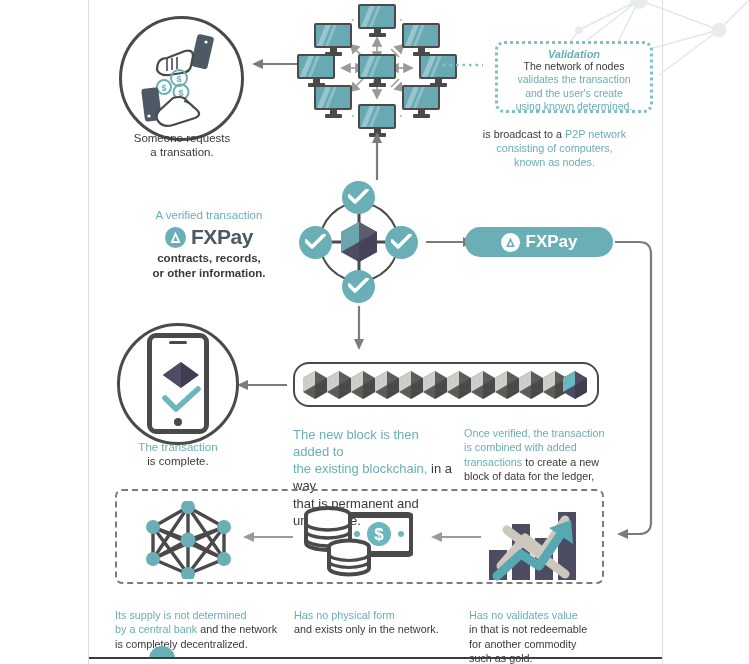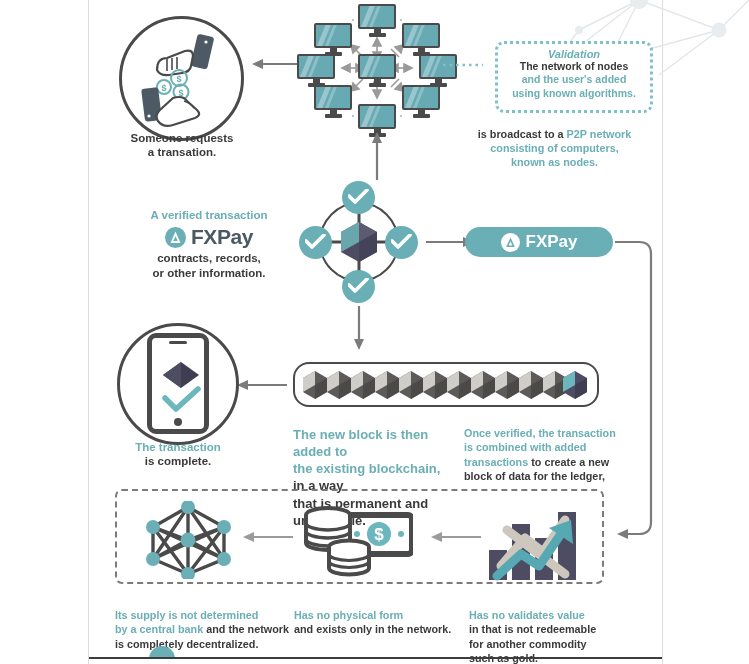--- a/index.html
+++ b/index.html
@@ -7,21 +7,21 @@
        font-family:"Liberation Sans","DejaVu Sans",sans-serif;}
 
   #page{position:absolute;left:88px;top:0;width:573px;height:664px;
         background:#fff;border-left:1px solid #dcdcdc;border-right:1px solid #dcdcdc;}
   .gutter-l{position:absolute;left:0;top:0;width:88px;height:664px;background:#fff;}
   .gutter-r{position:absolute;left:662px;top:0;width:87px;height:664px;background:#fff;}
 
   .abs{position:absolute;}
 
   
-  .cap{font-weight:bold;line-height:1.25;color:#3d3d3d;}
+  .cap{font-weight:normal;line-height:1.25;color:#3d3d3d;}
   .teal-t{color:#6aafb5;}
   .dark-t{color:#3a3a3a;}
   .ctr{text-align:center;}
 
   
   .ring{border:3px solid #4b4a4a;border-radius:50%;box-sizing:border-box;}
 
   
   .dotbox{border:3px dotted #7fc0c9;border-radius:9px;box-sizing:border-box;
           background:#fff;}
@@ -213,22 +213,23 @@
 
   <svg class="abs" style="left:280px;top:132px;" width="16" height="50">
     <line x1="8" y1="48" x2="8" y2="10" stroke="#7b7b7b" stroke-width="2.2"></line>
     <polygon points="8,0 3,11 13,11" fill="#7b7b7b"></polygon>
   </svg>
 
   <div class="abs dotbox" style="left:406px;top:41px;width:158px;height:72px;">
     <div class="ctr" style="padding-top:4px;font-size:11px;font-weight:bold;font-style:italic;color:#6aafb5;">Validation</div>
     <div class="ctr cap" style="font-size:10.5px;line-height:1.27;">
       <div class="dark-t">The network of nodes</div>
-      <div class="teal-t">and the user's added</div>
-      <div class="teal-t">using known algorithms.</div>
+      <div class="teal-t">validates the transaction</div>
+      <div class="teal-t">and the user's create</div>
+      <div class="teal-t">using known determined.</div>
     </div>
   </div>
 
   <div class="abs cap ctr" style="left:378px;top:127px;width:175px;font-size:10.8px;line-height:1.3;">
     <div><span class="dark-t">is broadcast to a </span><span class="teal-t">P2P network</span></div>
     <div class="teal-t">consisting of computers,</div>
     <div class="teal-t">known as nodes.</div>
   </div>
 
   <div class="abs" style="left:30px;top:208px;width:180px;">

